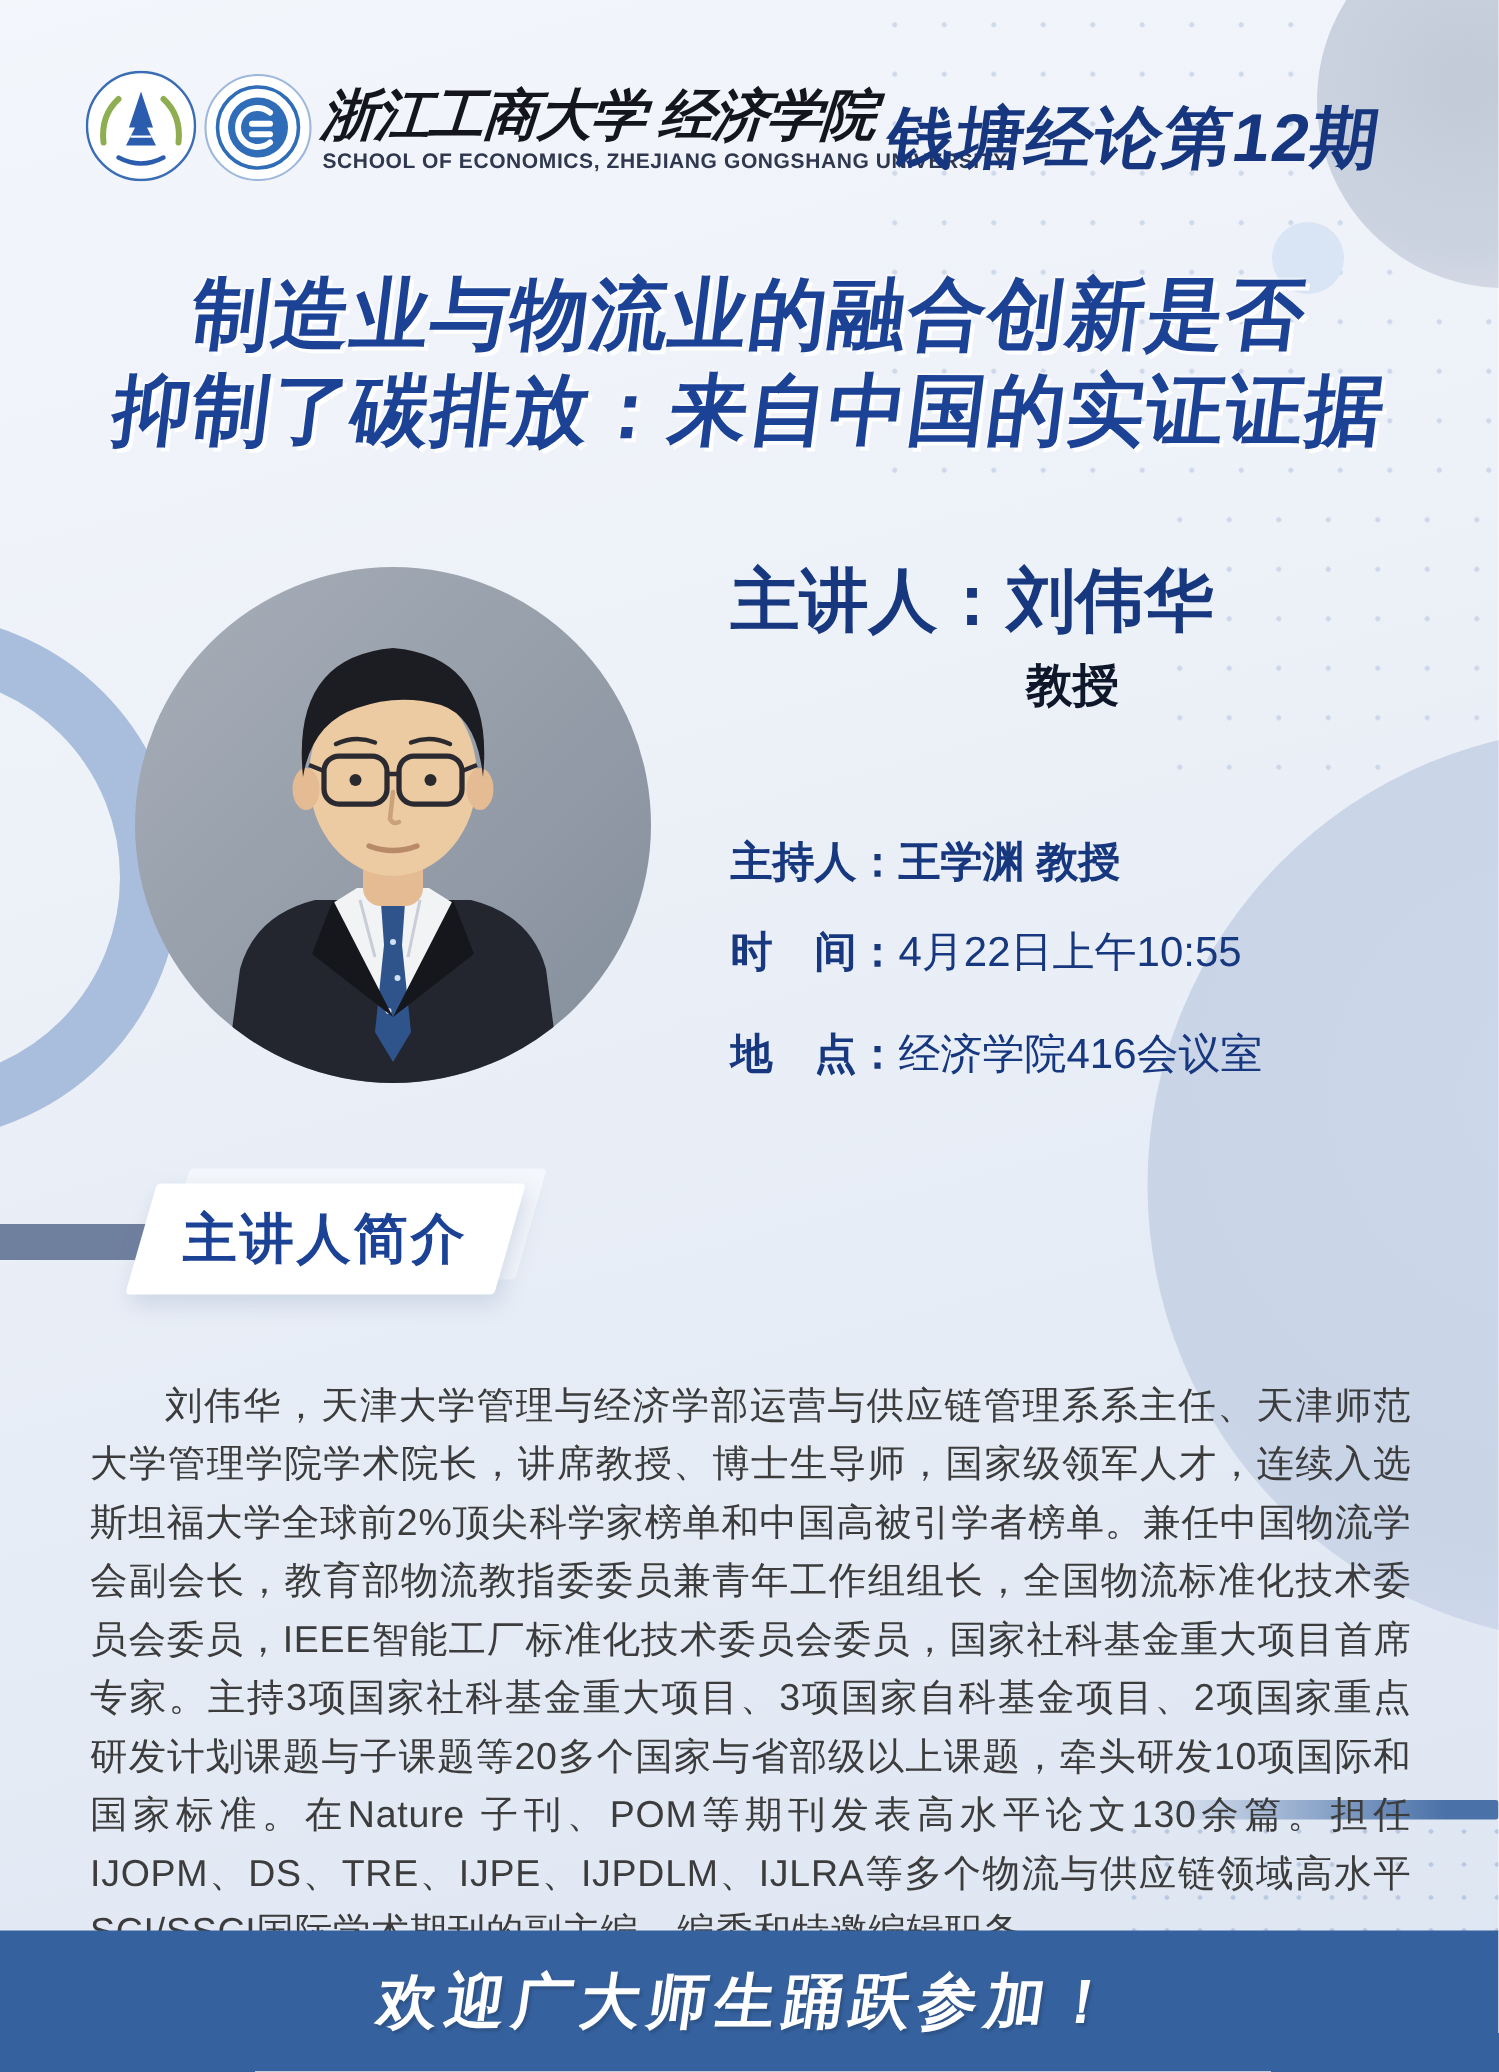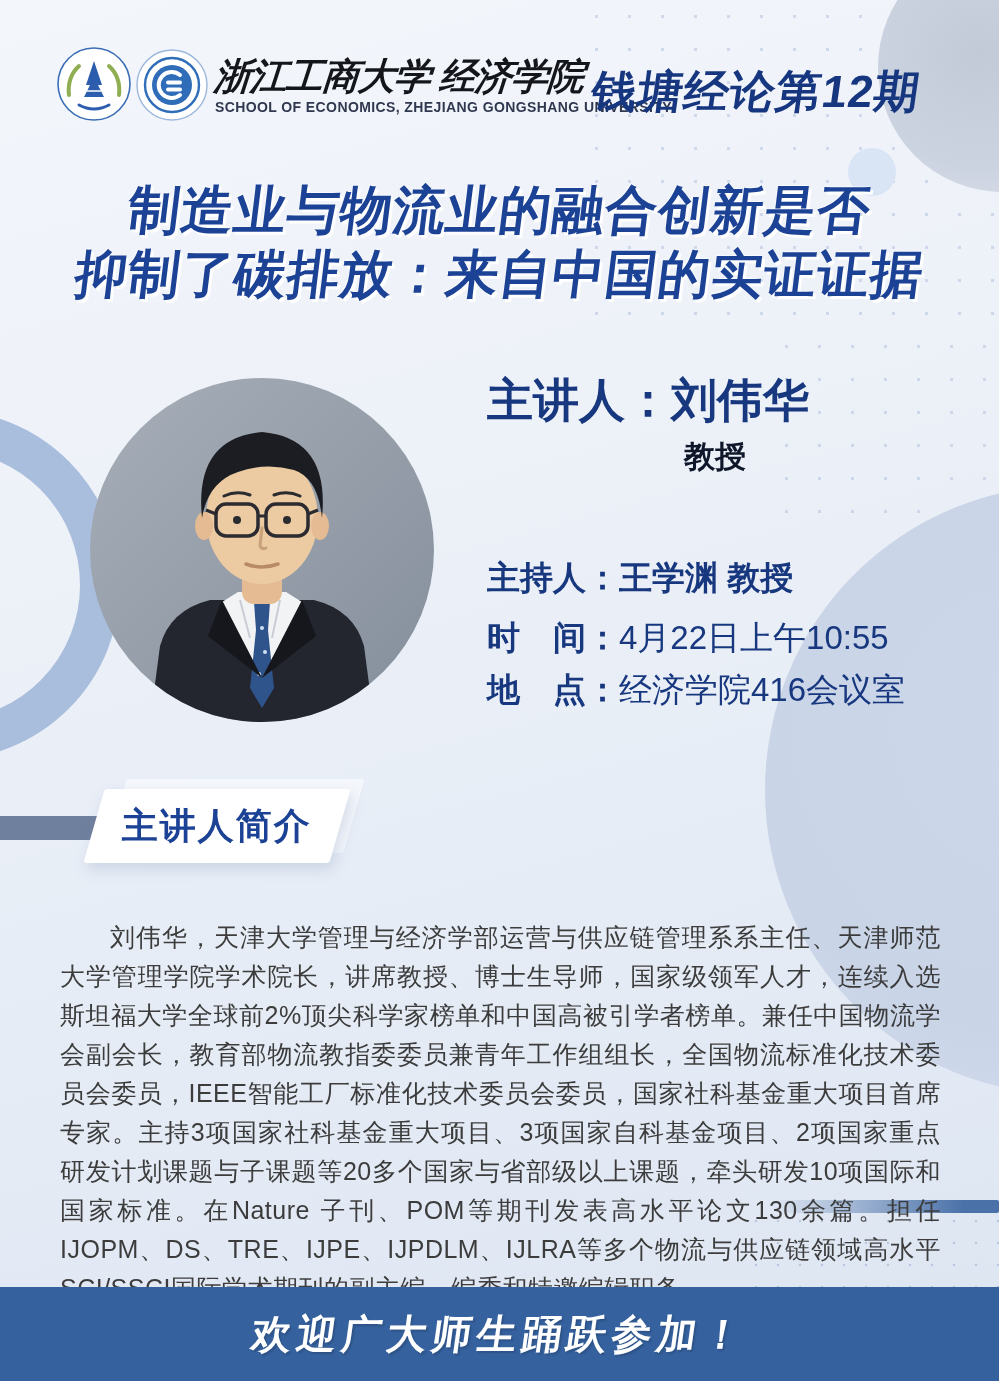--- a/index.html
+++ b/index.html
@@ -54,21 +54,21 @@
   .title-wrap{left:0;top:178px;width:999px;text-align:center;z-index:3;}
   .title-line{
     font-size:52px;font-weight:900;color:#1c4296;letter-spacing:1px;
     transform:skewX(-7deg);line-height:64px;white-space:nowrap;
     text-shadow:3px 3px 0 rgba(255,255,255,.9), -1px -1px 0 rgba(255,255,255,.5);
   }
   
   .photo-wrap{left:90px;top:378px;width:344px;height:344px;z-index:2;}
   .speaker-line{left:487px;top:370px;z-index:3;font-size:46px;font-weight:700;color:#17377f;white-space:nowrap;}
   .speaker-degree{left:684px;top:436px;z-index:3;font-size:31px;font-weight:600;color:#0f172a;}
-  .detail-row{z-index:3;font-size:33px;color:#17377f;white-space:nowrap;}
+  .detail-row{z-index:3;font-size:28px;color:#17377f;white-space:nowrap;}
   .detail-label{font-weight:800;}
   .detail-value{font-weight:500;}
   .detail-value.bold{font-weight:800;}
   
   .sec-accent{left:-14px;top:816px;width:170px;height:24px;background:#6f7f9e;transform:skewX(-16deg);z-index:2;}
   .sec-ghost{left:116px;top:779px;width:238px;height:74px;background:rgba(255,255,255,.5);transform:skewX(-16deg);z-index:2;border-radius:3px;}
   .sec-box{
     left:94px;top:789px;width:246px;height:74px;background:#ffffff;transform:skewX(-16deg);
     z-index:3;border-radius:3px;box-shadow:4px 6px 14px rgba(120,140,180,.25);
     display:flex;align-items:center;justify-content:center;
@@ -185,21 +185,21 @@
 
 <div class="abs speaker-line"><span>主讲人：</span><span>刘伟华</span></div>
 <div class="abs speaker-degree">教授</div>
 
 <div class="abs detail-row" style="left:487px;top:556px;">
   <span class="detail-label">主持人：</span><span class="detail-value bold">王学渊 教授</span>
 </div>
 <div class="abs detail-row" style="left:487px;top:616px;">
   <span class="detail-label">时　间：</span><span class="detail-value">4月22日上午10:55</span>
 </div>
-<div class="abs detail-row" style="left:487px;top:668px;">
+<div class="abs detail-row" style="left:487px;top:684px;">
   <span class="detail-label">地　点：</span><span class="detail-value">经济学院416会议室</span>
 </div>
 
 <div class="abs sec-accent"></div>
 <div class="abs sec-ghost"></div>
 <div class="abs sec-box">
   <div class="sec-title">主讲人简介</div>
 </div>
 
 <div class="abs bio">刘伟华，天津大学管理与经济学部运营与供应链管理系系主任、天津师范大学管理学院学术院长，讲席教授、博士生导师，国家级领军人才，连续入选斯坦福大学全球前2%顶尖科学家榜单和中国高被引学者榜单。兼任中国物流学会副会长，教育部物流教指委委员兼青年工作组组长，全国物流标准化技术委员会委员，IEEE智能工厂标准化技术委员会委员，国家社科基金重大项目首席专家。主持3项国家社科基金重大项目、3项国家自科基金项目、2项国家重点研发计划课题与子课题等20多个国家与省部级以上课题，牵头研发10项国际和国家标准。在Nature 子刊、POM等期刊发表高水平论文130余篇。担任IJOPM、DS、TRE、IJPE、IJPDLM、IJLRA等多个物流与供应链领域高水平SCI/SSCI国际学术期刊的副主编、编委和特邀编辑职务。</div>

